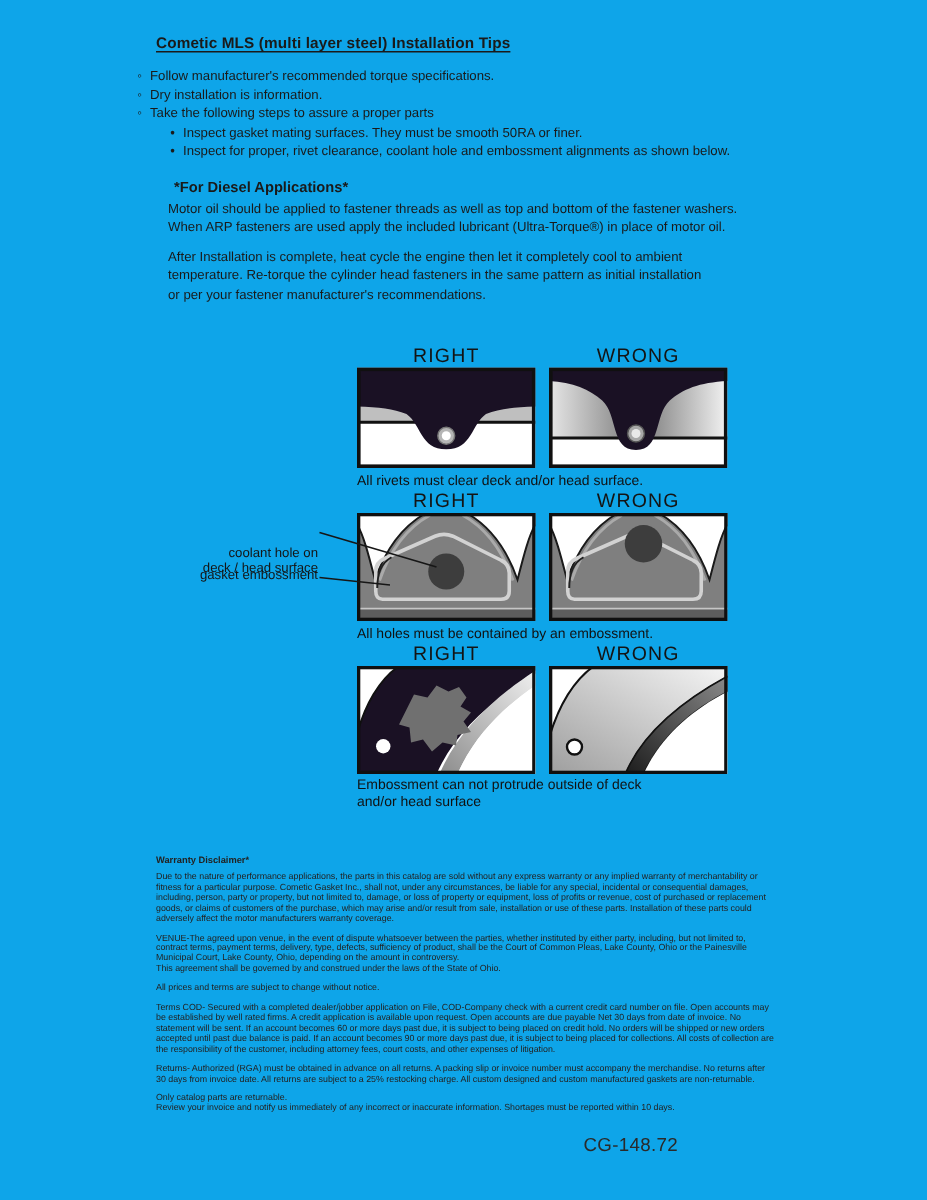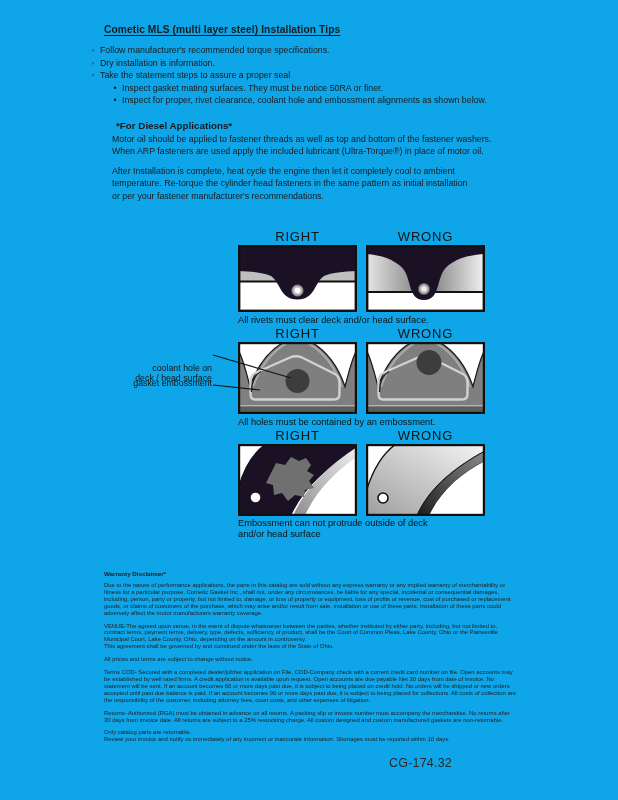--- a/index.html
+++ b/index.html
@@ -45,25 +45,25 @@
     <div class="b-row">
         <span class="b">◦</span>
         <span>Follow manufacturer's recommended torque specifications.</span>
       </div>
     <div class="b-row">
         <span class="b">◦</span>
         <span>Dry installation is information.</span>
       </div>
     <div class="b-row">
         <span class="b">◦</span>
-        <span>Take the statement steps to assure a proper seal</span>
+        <span>Take the following steps to assure a proper parts</span>
       </div>
     <div class="b-row sub">
         <span class="b">•</span>
-        <span>Inspect gasket mating surfaces.  They must be notice 50RA or finer.</span>
+        <span>Inspect gasket mating surfaces.  They must be smooth 50RA or finer.</span>
       </div>
     <div class="b-row sub">
         <span class="b">•</span>
         <span>Inspect for proper, rivet clearance, coolant hole and embossment alignments as shown below.</span>
       </div>
   </div>
 
   <h2 class="diesel-h">*For Diesel Applications*</h2>
   <p class="para p1">Motor oil should be applied to fastener threads as well as top and bottom of the fastener washers.
 When ARP fasteners are used apply the included lubricant (Ultra-Torque®) in place of motor oil.</p>
@@ -205,15 +205,15 @@
     <p>Due to the nature of performance applications, the parts in this catalog are sold without any express warranty or any implied warranty of merchantability or fitness for a particular purpose.  Cometic Gasket Inc., shall not, under any circumstances, be liable for any special, incidental or consequential damages, including, person, party or property, but not limited to, damage, or loss of property or equipment, loss of profits or revenue, cost of purchased or replacement goods, or claims of customers of the purchase, which may arise and/or result from sale, installation or use of these parts.  Installation of these parts could adversely affect the motor manufacturers warranty coverage.</p>
     <p>VENUE-The agreed upon venue, in the event of dispute whatsoever between the parties, whether instituted by either party, including, but not limited to, contract terms, payment terms, delivery, type, defects, sufficiency of product, shall be the Court of Common Pleas, Lake County, Ohio or the Painesville Municipal Court, Lake County, Ohio, depending on the amount in controversy.
 This agreement shall be governed by and construed under the laws of the State of Ohio.</p>
     <p>All prices and terms are subject to change without notice.</p>
     <p>Terms COD- Secured with a completed dealer/jobber application on File, COD-Company check with a current credit card number on file.  Open accounts may be established by well rated firms.  A credit application is available upon request.  Open accounts are due payable Net 30 days from date of invoice.  No statement will be sent.  If an account becomes 60 or more days past due, it is subject to being placed on credit hold.  No orders will be shipped or new orders accepted until past due balance is paid.  If an account becomes 90 or more days past due, it is subject to being placed for collections.  All costs of collection are the responsibility of the customer, including attorney fees, court costs, and other expenses of litigation.</p>
     <p>Returns- Authorized (RGA) must be obtained in advance on all returns.  A packing slip or invoice number must accompany the merchandise.  No returns after 30 days from invoice date.  All returns are subject to a 25% restocking charge.  All custom designed and custom manufactured gaskets are non-returnable.</p>
     <p>Only catalog parts are returnable.
 Review your invoice and notify us immediately of any incorrect or inaccurate information.  Shortages must be reported within 10 days.</p>
   </div>
 
-  <div class="footer-code">CG-174.32</div>
+  <div class="footer-code">CG-148.72</div>
 
 </div>
 
 </body></html>

